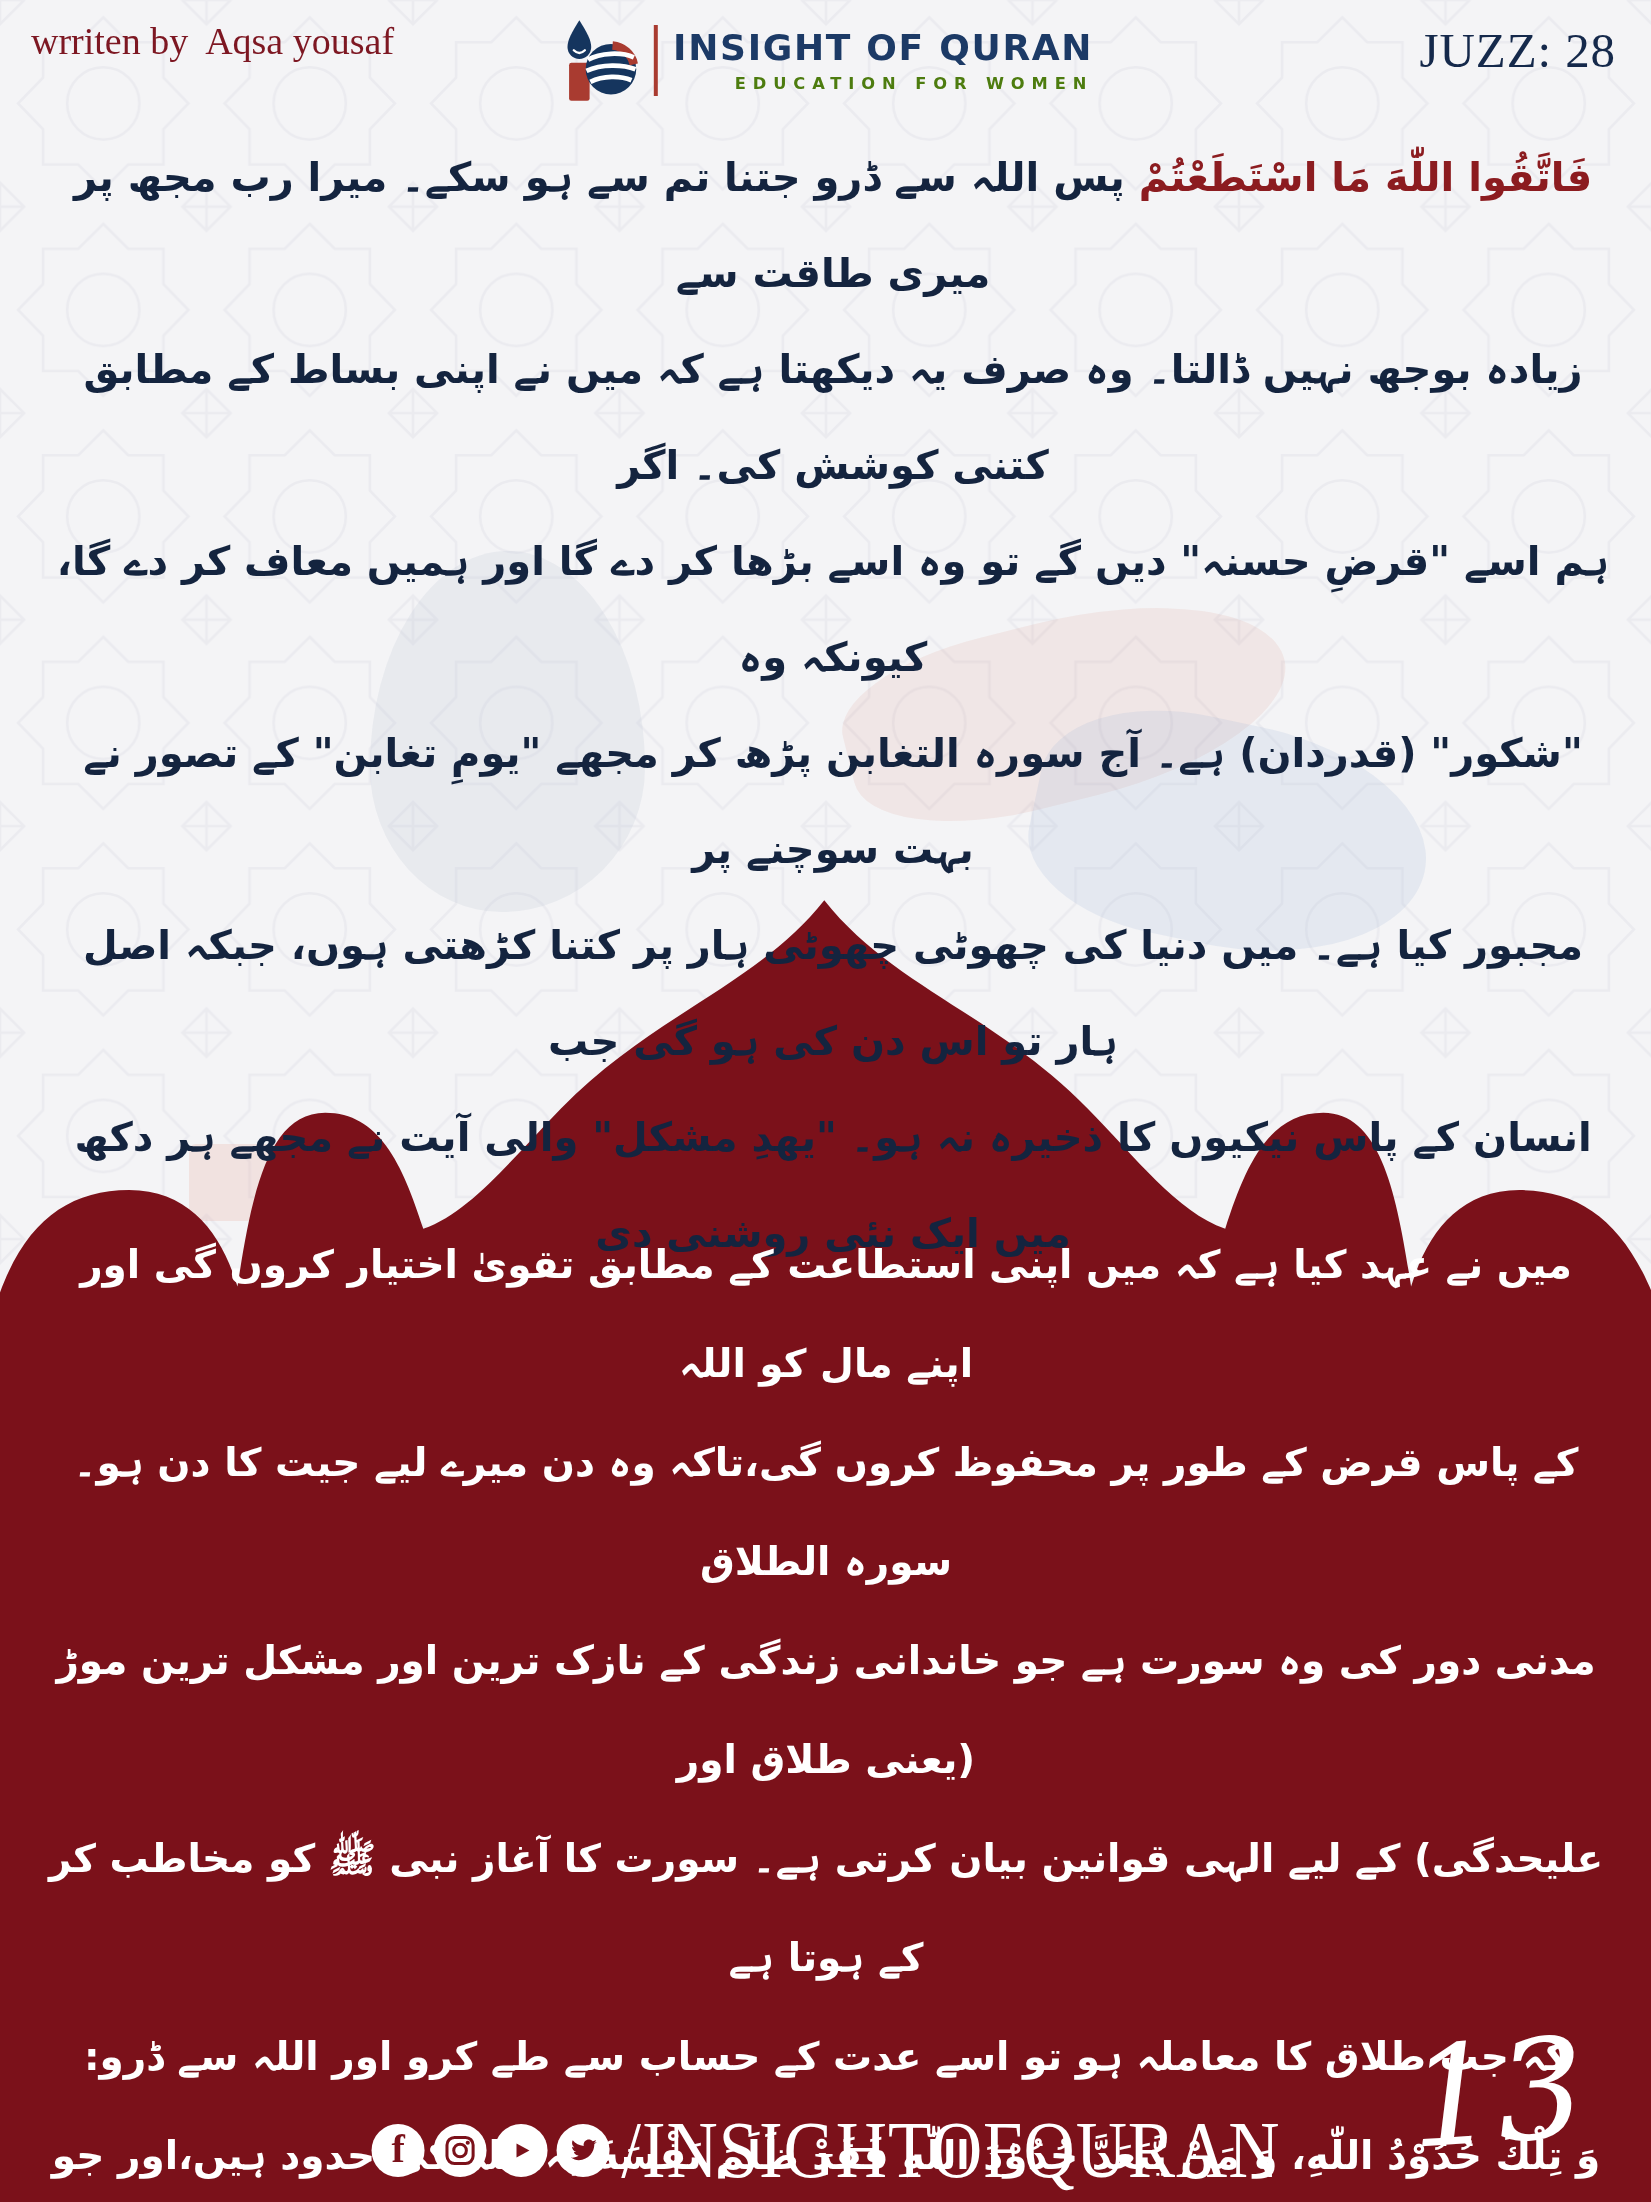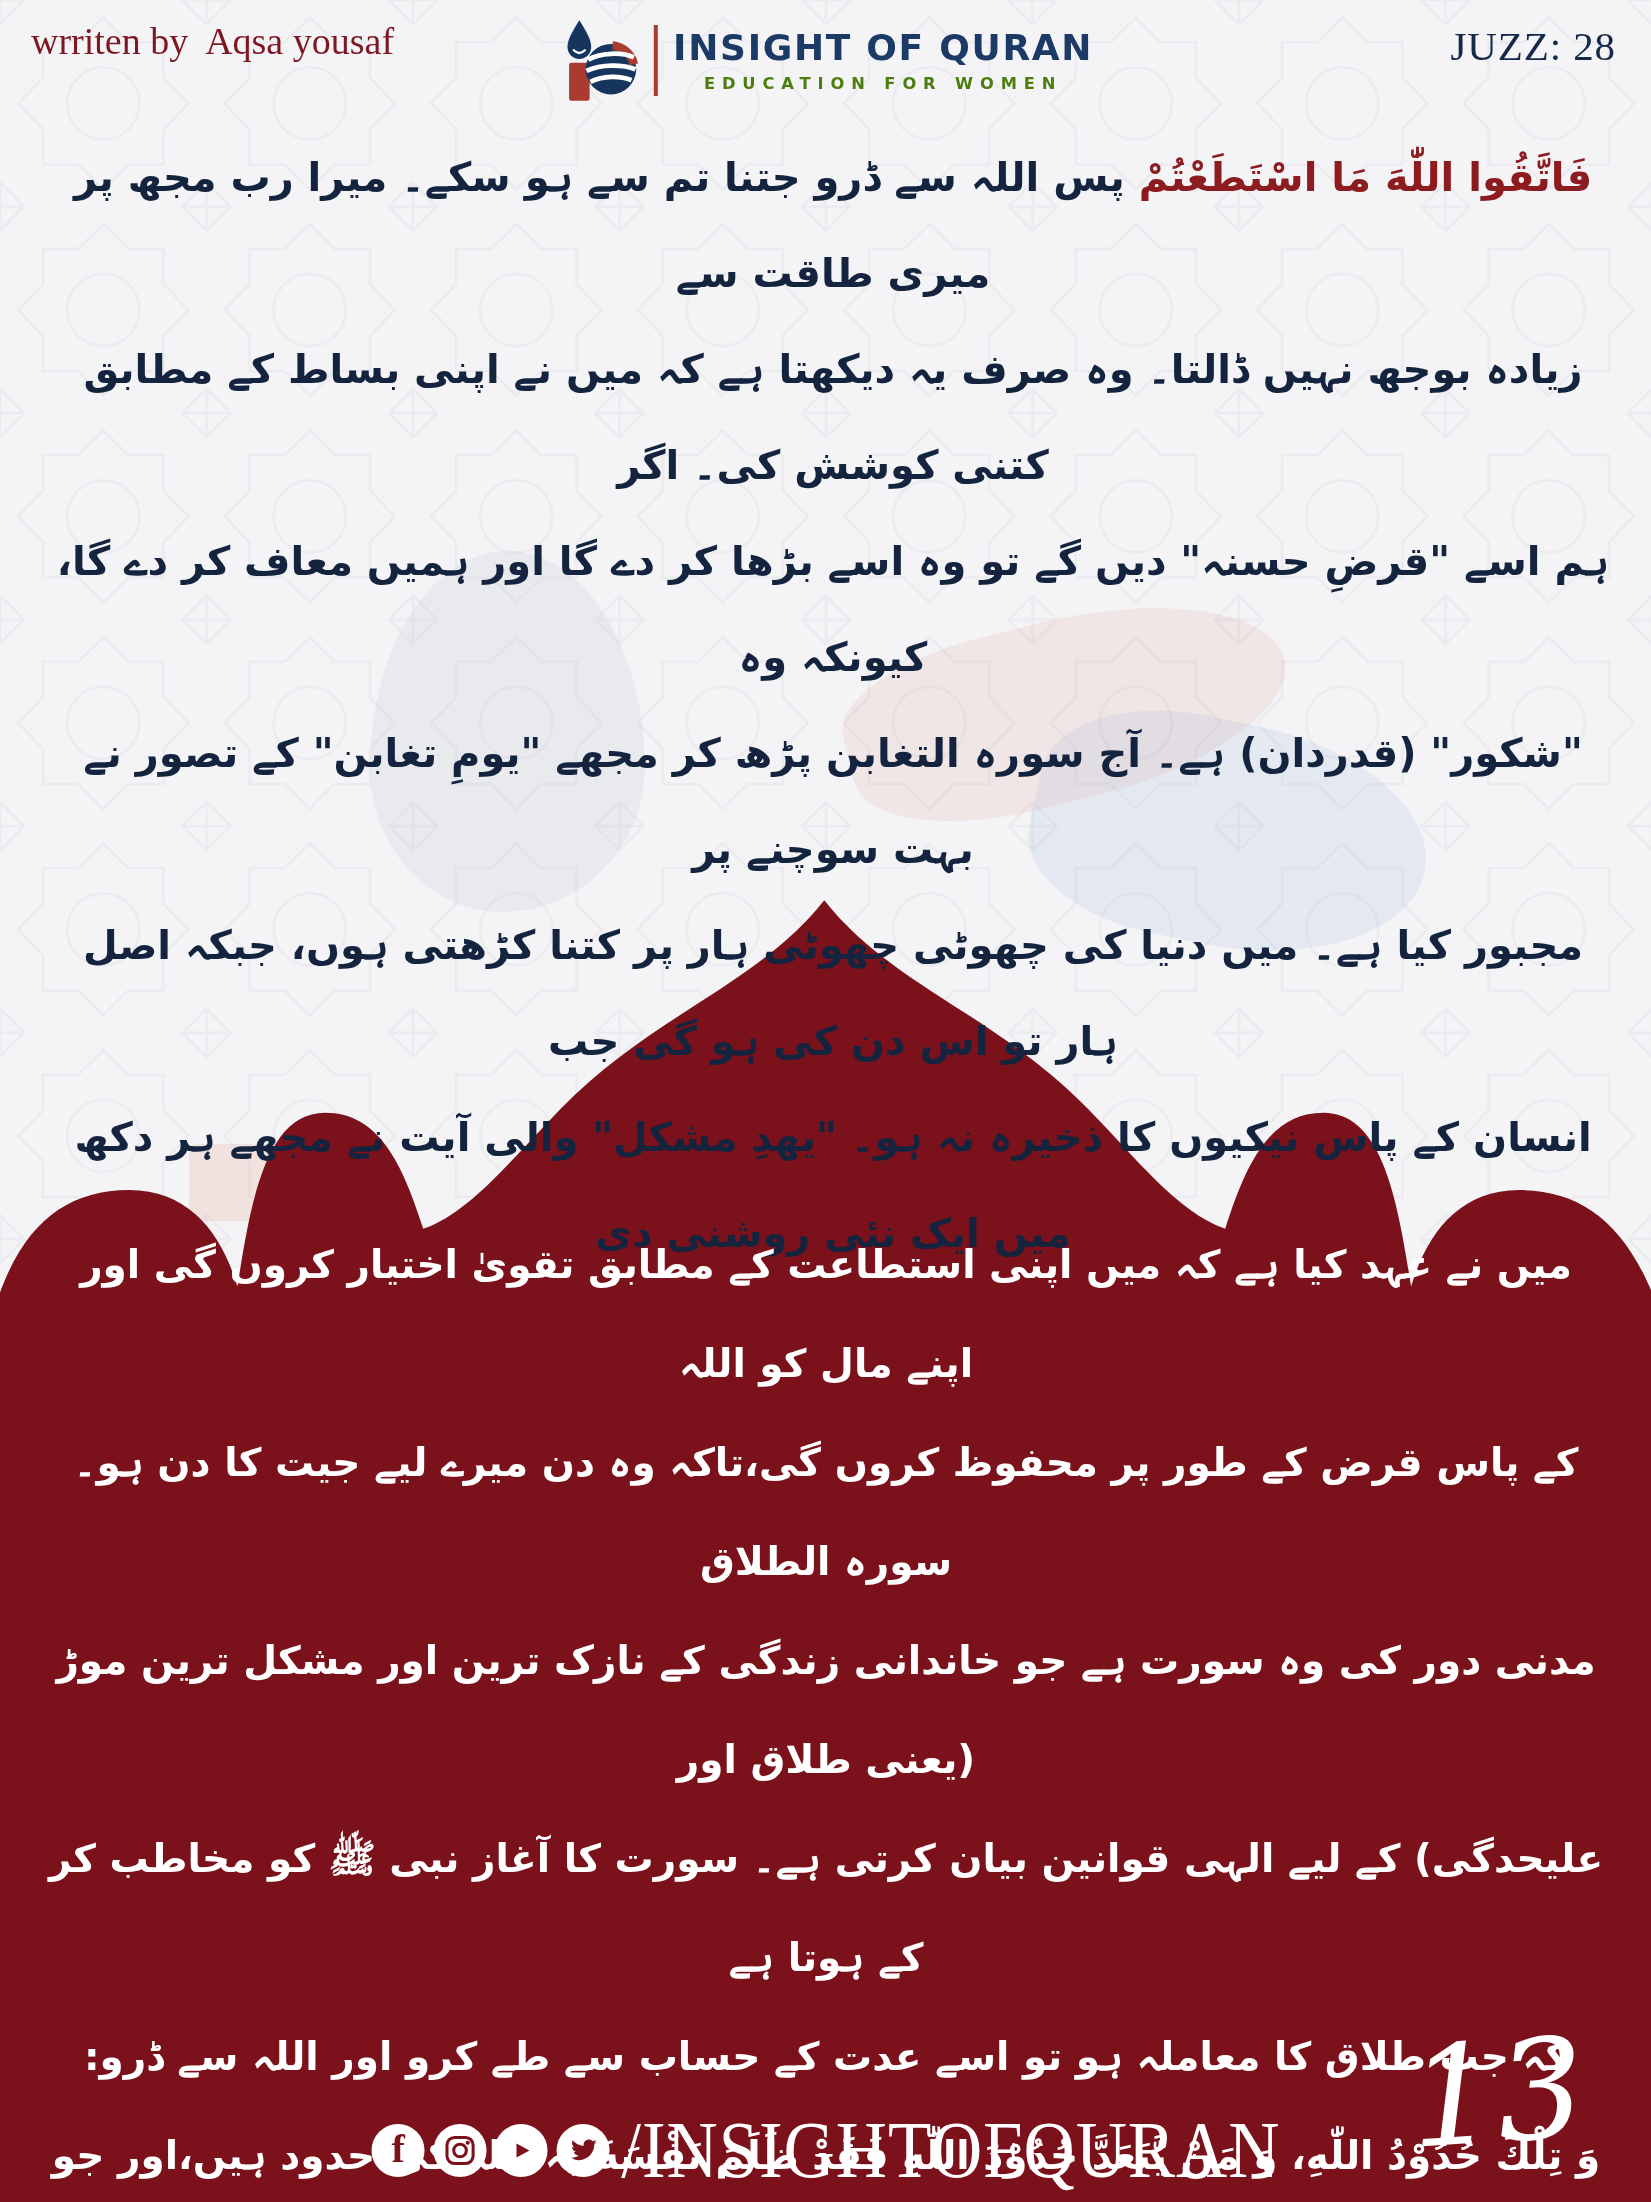--- a/index.html
+++ b/index.html
@@ -16,26 +16,26 @@
   .wm-blue{left:1032px;top:723px;width:396px;height:224px;background:rgba(150,175,212,.16);border-radius:45% 55% 60% 40%;transform:rotate(12deg);}
   .wm-pink2{left:189px;top:1144px;width:163px;height:77px;background:rgba(232,178,170,.28);border-radius:6.9px;}
 
   
   .written-by{
     position:absolute;left:31px;top:19px;z-index:3;
     font-family:"Liberation Serif", serif;font-size:38px;color:#7d1722;white-space:pre;
   }
   .juzz{
     position:absolute;right:36px;top:22.4px;z-index:3;
-    font-family:"Liberation Serif", serif;font-size:41px;color:#15294b;letter-spacing:0.9px;
+    font-family:"Liberation Serif", serif;font-size:49px;color:#15294b;letter-spacing:0.9px;
   }
   .logo{position:absolute;left:50%;top:15.5px;transform:translateX(-50%);z-index:3;display:flex;align-items:center;gap:15.5px;}
   .logo-icon{width:79px;height:89px;flex:0 0 auto;}
   .logo-divider{width:4.3px;height:71px;background:#a93b30;flex:0 0 auto;}
-  .logo-text{display:flex;flex-direction:column;align-items:center;}
+  .logo-text{display:flex;flex-direction:column;align-items:flex-end;}
   .logo-title{font-size:36px;font-weight:bold;color:#1c3a66;letter-spacing:1.7px;font-family:"DejaVu Sans", sans-serif;}
   .logo-subtitle{font-size:16.3px;font-weight:bold;color:#4d7c0f;letter-spacing:6.9px;margin-top:6.9px;font-family:"DejaVu Sans", sans-serif;}
 
   
   .urdu{direction:rtl;text-align:center;font-family:"DejaVu Sans", sans-serif;}
   .main-par{
     position:absolute;left:52px;right:38px;top:129px;z-index:3;
     color:#14243f;font-size:40px;line-height:96px;font-weight:600;
   }
   .arabic-red{color:#8c1c20;font-weight:bold;}

